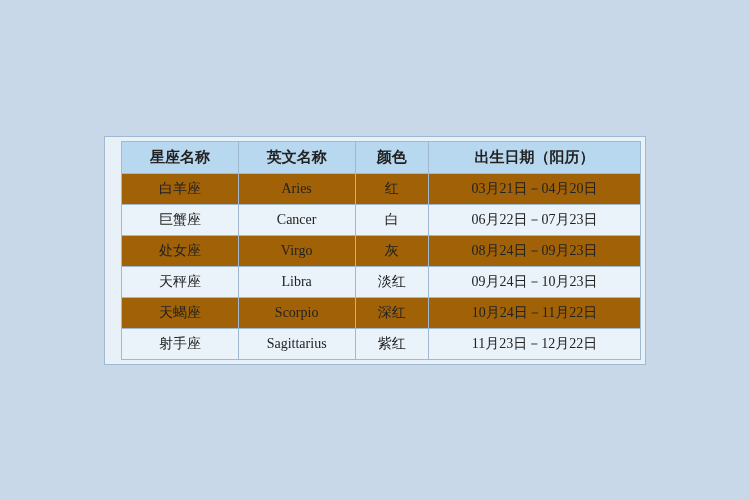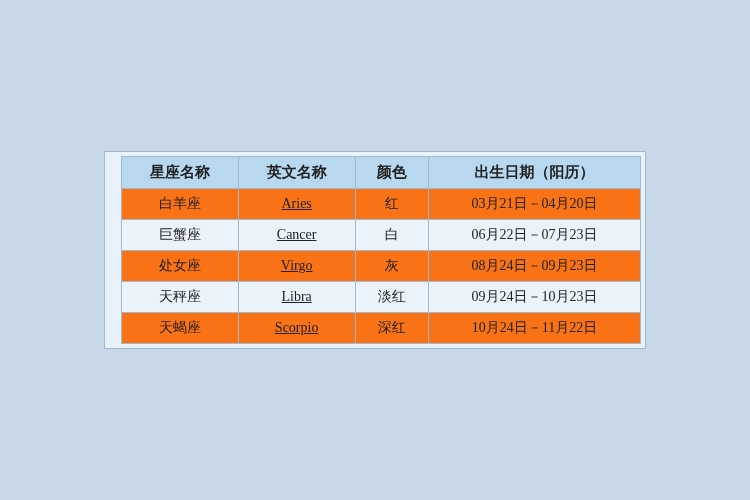--- a/index.html
+++ b/index.html
@@ -28,31 +28,30 @@
       padding: 6px 10px;
       text-align: center;
       color: #222;
     }
     thead tr th {
       background-color: #b8d8f0;
       font-weight: bold;
       font-size: 15px;
     }
     tbody tr {
-      background-color: #f97316;
+      background-color: #a16207;
     }
     tbody tr:nth-child(even) {
       background-color: #eaf2fa;
     }
     td:first-child {
       font-weight: normal;
     }
     td:nth-child(2) {
       font-style: normal;
-      text-decoration: underline;
     }
   </style>
 </head>
 <body>
 
 <div class="table-container">
   <table>
     <thead>
       <tr>
         <th>星座名称</th>
@@ -85,15 +84,21 @@
           <td>Libra</td>
           <td>淡红</td>
           <td>09月24日－10月23日</td>
         </tr>
         <tr>
           <td>天蝎座</td>
           <td>Scorpio</td>
           <td>深红</td>
           <td>10月24日－11月22日</td>
         </tr>
+        <tr>
+          <td>射手座</td>
+          <td>Sagittarius</td>
+          <td>紫红</td>
+          <td>11月23日－12月22日</td>
+        </tr>
       </tbody>
   </table>
 </div>
 
 </body></html>

